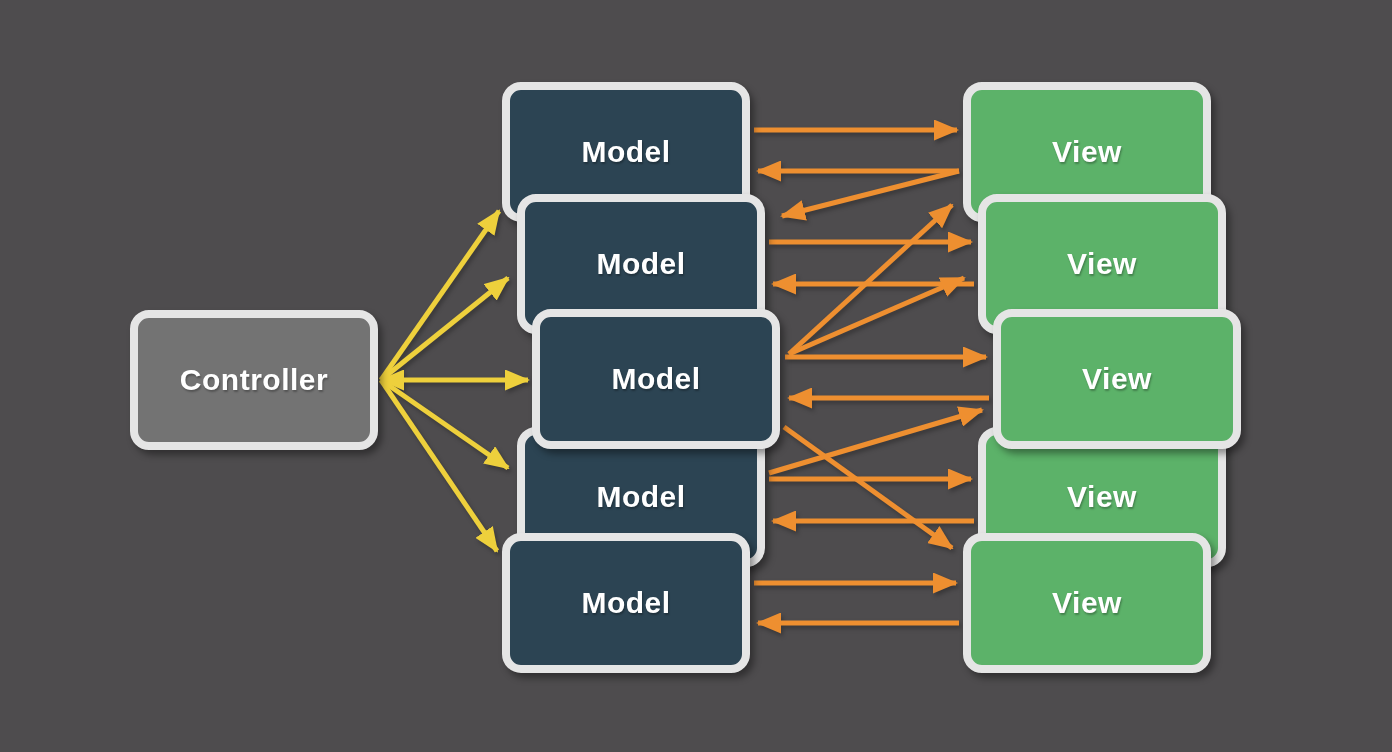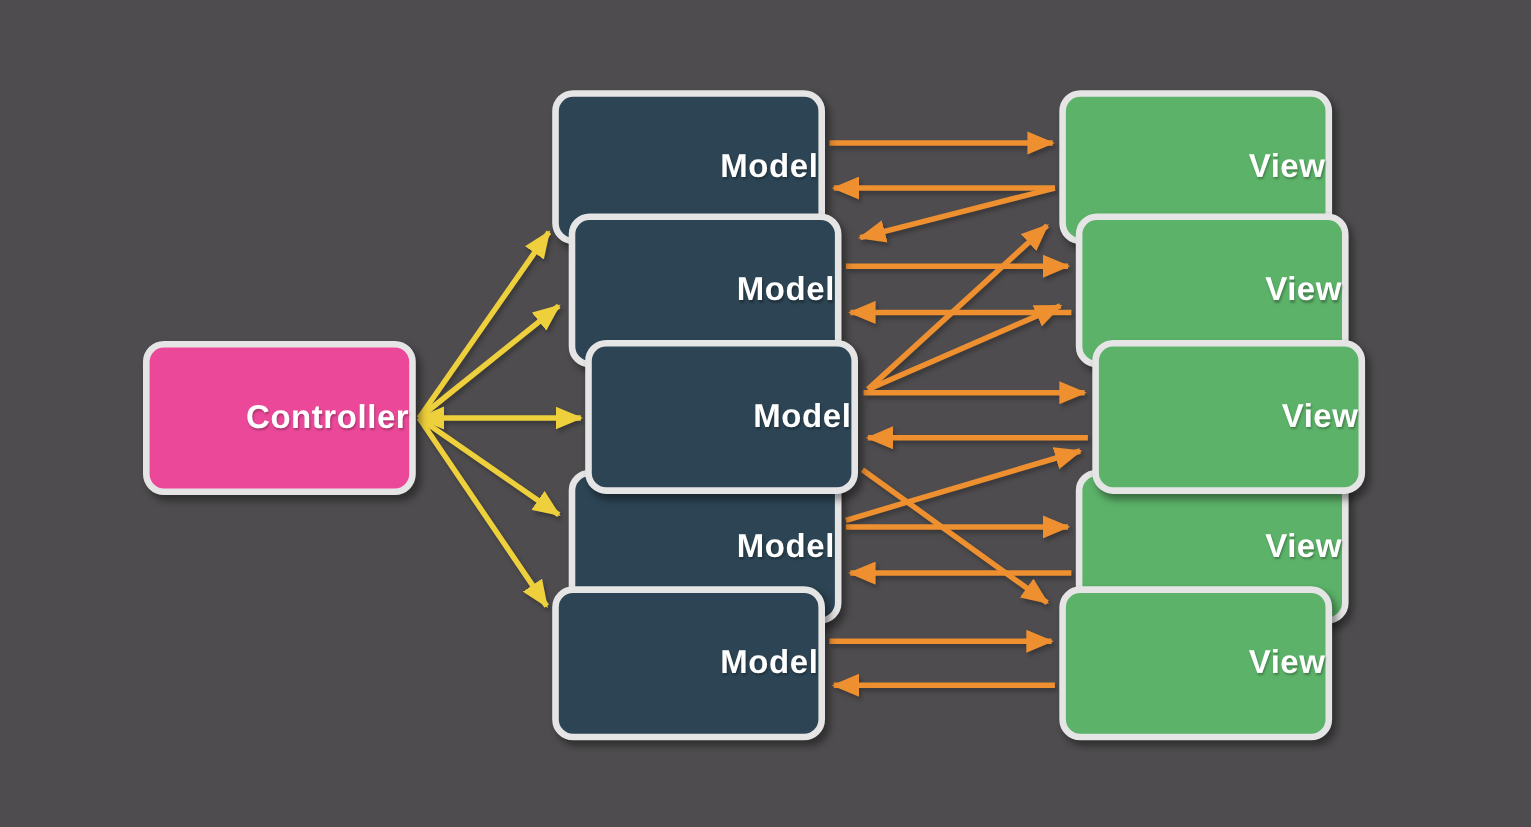--- a/index.html
+++ b/index.html
@@ -23,26 +23,26 @@
     left: 0;
     top: 0;
     z-index: 1;
     filter: drop-shadow(2px 3px 2px rgba(0,0,0,0.28));
   }
   .node {
     position: absolute;
     width: 248px;
     height: 140px;
     box-sizing: border-box;
-    border: 6px solid #e5e5e5;
+    border: 8px solid #e5e5e5;
     border-radius: 19px;
     box-shadow: 4px 5px 7px rgba(0,0,0,0.38);
     display: flex;
     align-items: center;
-    justify-content: flex-end;
+    justify-content: center;
   }
   .node-label {
     color: #ffffff;
     font-weight: bold;
     font-size: 30px;
     letter-spacing: 0.5px;
     text-shadow: 1px 2px 2px rgba(0,0,0,0.28);
     white-space: nowrap;
   }
 </style>
@@ -75,21 +75,21 @@
       <line x1="785" y1="357" x2="986" y2="357" stroke="#ee8f30" stroke-width="5" marker-end="url(#head-orange)"></line>
       <line x1="989" y1="398" x2="789" y2="398" stroke="#ee8f30" stroke-width="5" marker-end="url(#head-orange)"></line>
       <line x1="784" y1="427" x2="952" y2="548" stroke="#ee8f30" stroke-width="5" marker-end="url(#head-orange)"></line>
       <line x1="769" y1="473" x2="982" y2="410" stroke="#ee8f30" stroke-width="5" marker-end="url(#head-orange)"></line>
       <line x1="769" y1="479" x2="971" y2="479" stroke="#ee8f30" stroke-width="5" marker-end="url(#head-orange)"></line>
       <line x1="974" y1="521" x2="773" y2="521" stroke="#ee8f30" stroke-width="5" marker-end="url(#head-orange)"></line>
       <line x1="754" y1="583" x2="956" y2="583" stroke="#ee8f30" stroke-width="5" marker-end="url(#head-orange)"></line>
       <line x1="959" y1="623" x2="758" y2="623" stroke="#ee8f30" stroke-width="5" marker-end="url(#head-orange)"></line>
     </svg>
 
-  <div class="node controller" style="left: 130px; top: 310px; z-index: 2; background: #ec4899;">
+  <div class="node controller" style="left: 130px; top: 310px; z-index: 2; background: #737373;">
     <span class="node-label">Controller</span>
   </div>
 
   <div class="node model" style="left: 502px; top: 82px; z-index: 2; background: rgb(44, 68, 83);">
     <span class="node-label">Model</span>
   </div>
   <div class="node model" style="left: 517px; top: 194px; z-index: 3; background: rgb(44, 68, 83);">
     <span class="node-label">Model</span>
   </div>
   <div class="node model" style="left: 532px; top: 309px; z-index: 6; background: rgb(44, 68, 83);">

